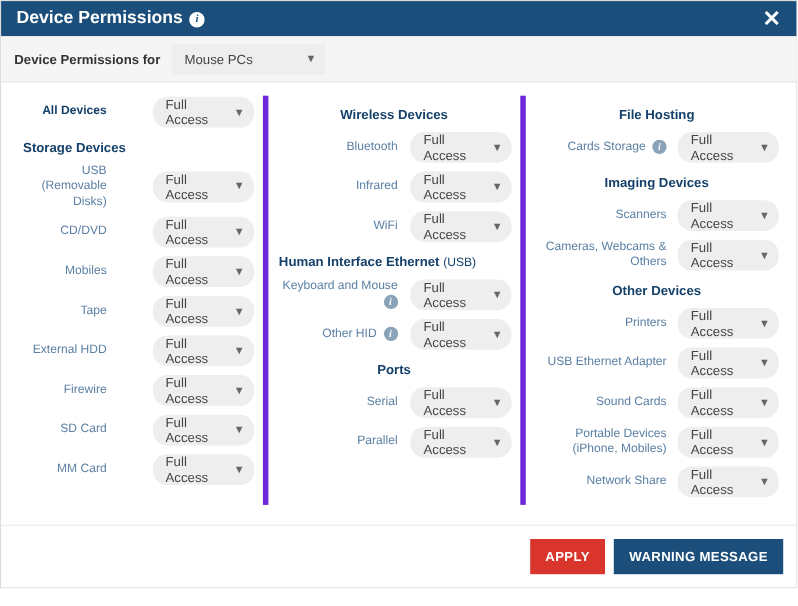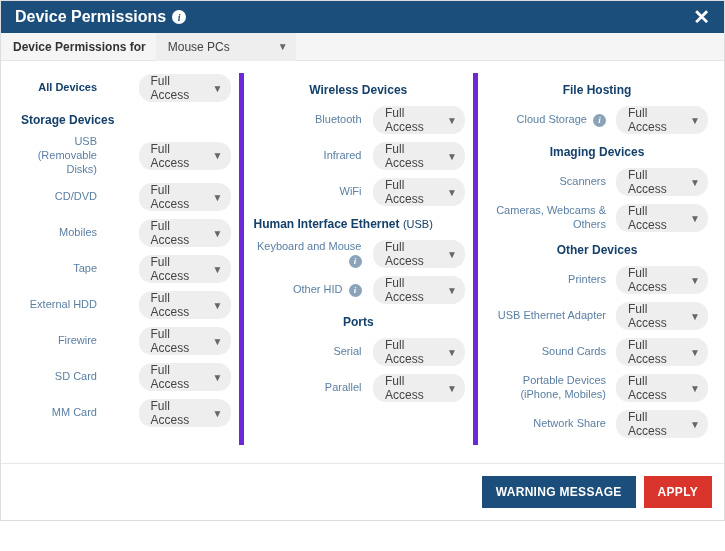--- a/index.html
+++ b/index.html
@@ -2,21 +2,21 @@
 <html><head>
 <meta charset="utf-8">
 <style>
   * { box-sizing: border-box; margin: 0; padding: 0; font-family: Arial, Helvetica, sans-serif; }
   body { background: #fff; font-size: 12px; color: #333; }
   .modal { width: 725px; border: 1px solid #ddd; box-shadow: 0 0 8px rgba(0,0,0,0.08); }
   .header { background: #1b4e7a; color: #fff; height: 32px; display: flex; align-items: center; padding: 0 14px; }
   .header-title { font-size: 16px; font-weight: 600; }
   .header .info { margin-left: 6px; }
   .header .close { margin-left: auto; font-size: 20px; font-weight: bold; cursor: pointer; }
-  .subheader { background: #f5f5f5; height: 28px; display: flex; align-items: center; padding: 0 12px; border-bottom: 1px solid #e5e5e5; }
+  .subheader { background: #f5f5f5; height: 42px; display: flex; align-items: center; padding: 0 12px; border-bottom: 1px solid #e5e5e5; }
   .subheader-label { font-size: 12px; font-weight: 600; color: #333; margin-right: 10px; }
   .select { background: #eee; border: none; height: 28px; display: inline-flex; align-items: center; padding: 0 8px 0 12px; font-size: 12px; color: #444; cursor: pointer; min-width: 80px; position: relative; }
   .select .caret { margin-left: auto; padding-left: 12px; color: #666; font-size: 10px; }
   .select.wide { min-width: 140px; }
   .body { display: flex; padding: 12px 8px 18px 8px; }
   .col { flex: 1; padding: 0 8px; }
   .col + .col { border-left: 5px solid #6d28d9; }
   .row { display: flex; align-items: center; margin-bottom: 6px; min-height: 30px; justify-content: space-between; }
   .row .label { flex: 1; text-align: right; padding-right: 10px; font-size: 11px; color: #1b4e7a; line-height: 1.25; }
   .row .label.sub { color: #5a7fa3; font-weight: 400; }
@@ -178,21 +178,21 @@
           <div class="select">
             <span>Full Access</span>
             <span class="caret">▼</span>
           </div>
         </div>
     </div>
 
     <div class="col col3">
       <div class="section-title center">File Hosting</div>
       <div class="row">
-          <span class="label sub"><span>Cloud Storage</span> <span class="info-sm info-circle dark">i</span></span>
+          <span class="label sub"><span>Cards Storage</span> <span class="info-sm info-circle dark">i</span></span>
           <div class="select">
             <span>Full Access</span>
             <span class="caret">▼</span>
           </div>
         </div>
 
       <div class="section-title center">Imaging Devices</div>
       <div class="row">
           <span class="label sub">Scanners</span>
           <div class="select">
@@ -242,17 +242,17 @@
           <div class="select">
             <span>Full Access</span>
             <span class="caret">▼</span>
           </div>
         </div>
     </div>
 
   </div>
 
   <div class="footer">
+    <button class="btn danger">APPLY</button>
     <button class="btn primary">WARNING MESSAGE</button>
-    <button class="btn danger">APPLY</button>
   </div>
 
 </div>
 
 </body></html>

